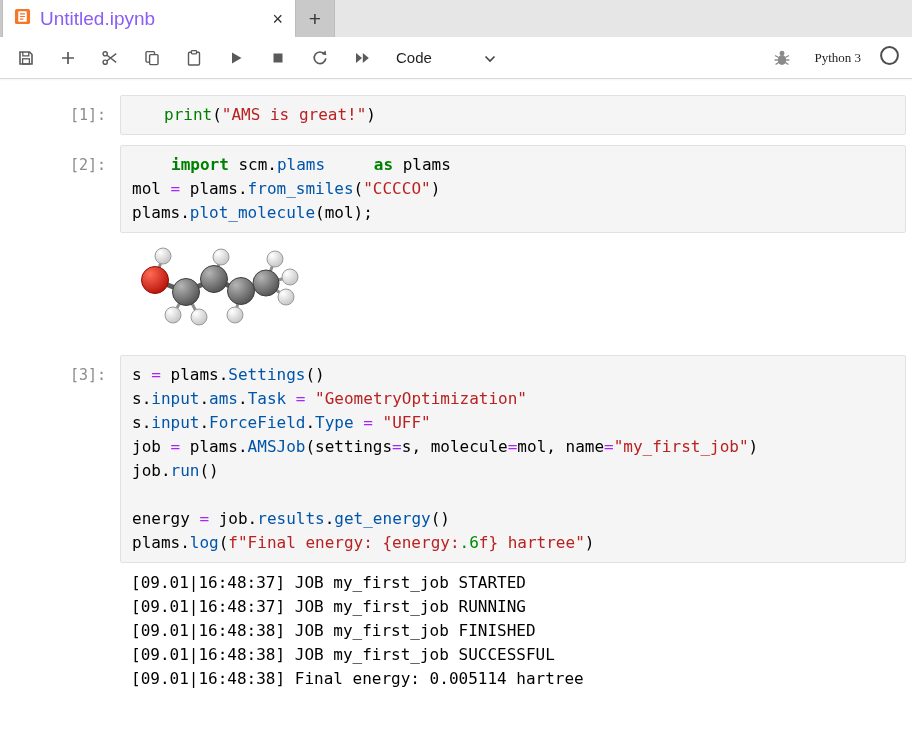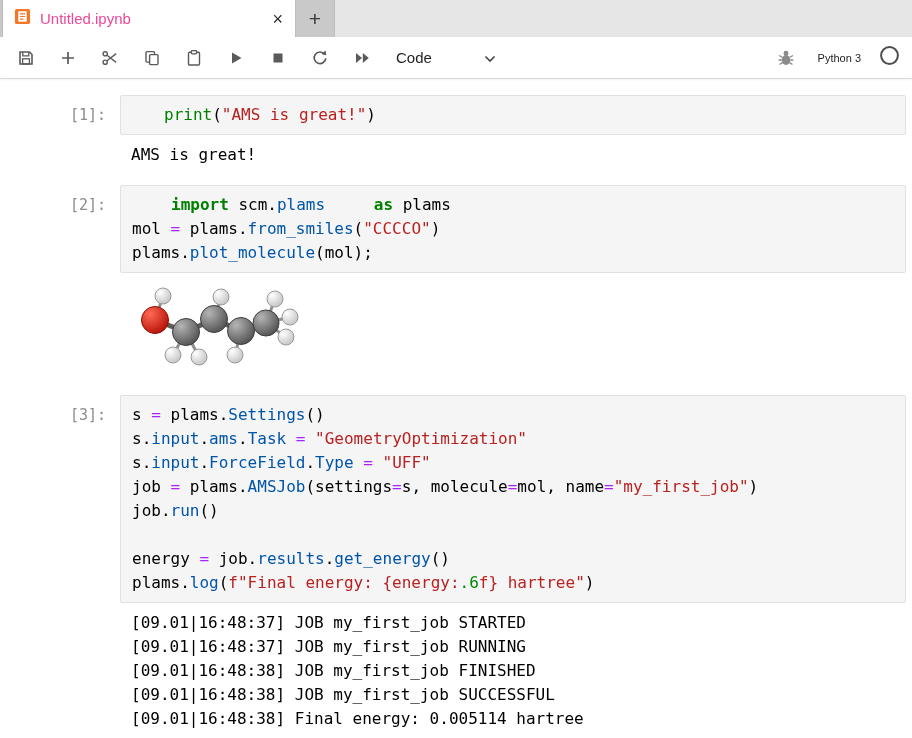--- a/index.html
+++ b/index.html
@@ -5,36 +5,36 @@
   * { margin:0; padding:0; box-sizing:border-box; }
   html,body { width:912px; height:738px; overflow:hidden; background:#fff;
               font-family:"Liberation Sans","DejaVu Sans",sans-serif; }
   .window { width:912px; height:738px; display:flex; flex-direction:column; }
 
   
   .tabbar { height:37px; background:#e6e6e6; display:flex; flex:none; }
   .tab-strip { background:#c9c9c9; display:flex; padding-left:2px; border-right:1px solid #bdbdbd; }
   .tab { width:294px; background:#ffffff; display:flex; align-items:center; gap:9px;
          padding:0 10px 0 11px; border-left:1px solid #bdbdbd; border-right:1px solid #bdbdbd; }
-  .tab-title { font-size:15px; color:#ec4899; white-space:nowrap; overflow:hidden; flex:1; }
+  .tab-title { font-size:19px; color:#8b5cf6; white-space:nowrap; overflow:hidden; flex:1; }
   .tab-close { font-size:18px; color:#2e2e2e; line-height:18px; padding:0 2px; cursor:default; }
   .newtab { width:38px; display:flex; align-items:center; justify-content:center;
             font-size:21px; color:#3a3a3a; }
 
   
   .toolbar { height:42px; background:#fff; border-bottom:1px solid #d8d8d8;
              box-shadow:0 1px 2px rgba(0,0,0,0.05); display:flex; align-items:center;
              padding:16px 12px; gap:14px; flex:none; position:relative; z-index:2; }
   .tbtn { width:28px; height:28px; display:flex; align-items:center; justify-content:center;
           background:none; border:none; }
   .tbtn svg { display:block; }
   .celltype { display:flex; align-items:center; justify-content:space-between; width:112px;
               padding:3px 6px; font-size:15px; color:#1f1f1f; }
   .right-group { margin-left:auto; display:flex; align-items:center; gap:18px; }
-  .kernel-name { font-size:11px; color:#1f1f1f; }
+  .kernel-name { font-size:13px; color:#1f1f1f;font-family:Liberation Serif, serif; }
 
   
   .content { flex:1; overflow:hidden; background:#fff; padding-top:16px; }
   .cell-block { margin-bottom:10px; }
   .cell-row { display:flex; align-items:flex-start; }
   .prompt { flex:none; width:112px; text-align:right; padding:8px 6px 0 0;
             font-family:"DejaVu Sans Mono","Liberation Mono",monospace;
             font-size:15px; line-height:24px; color:#8c8c8c; }
   .input-area { flex:1; margin:0 6px 0 8px; background:#f5f5f5;
                 border:1px solid #e1e1e1; border-radius:2px; padding:7px 11px; }
@@ -152,26 +152,20 @@
     </div>
   </div>
 
   <div class="content">
     <div id="notebook">
         <div class="cell-block">
           <div class="cell-row">
             <div class="prompt">[1]:</div>
             <div class="input-area">
               <pre class="code"><div class="code-line"><span class="tok-bu">print</span><span>(</span><span class="tok-st">"AMS is great!"</span><span>)</span></div></pre>
-            </div>
-          </div>
-          <div class="cell-row">
-            <div class="prompt"></div>
-            <div class="output-area">
-              <pre class="code"><div class="output-line">AMS is great!</div></pre>
             </div>
           </div>
         </div>
         <div class="cell-block">
           <div class="cell-row">
             <div class="prompt">[2]:</div>
             <div class="input-area">
               <pre class="code"><div class="code-line"><span class="tok-kw">import</span><span> scm.</span><span class="tok-pr">plams</span><span> </span><span class="tok-kw">as</span><span> plams</span></div><div class="code-line"><span>mol </span><span class="tok-op">=</span><span> plams.</span><span class="tok-pr">from_smiles</span><span>(</span><span class="tok-st">"CCCCO"</span><span>)</span></div><div class="code-line"><span>plams.</span><span class="tok-pr">plot_molecule</span><span>(mol);</span></div></pre>
             </div>
           </div>

